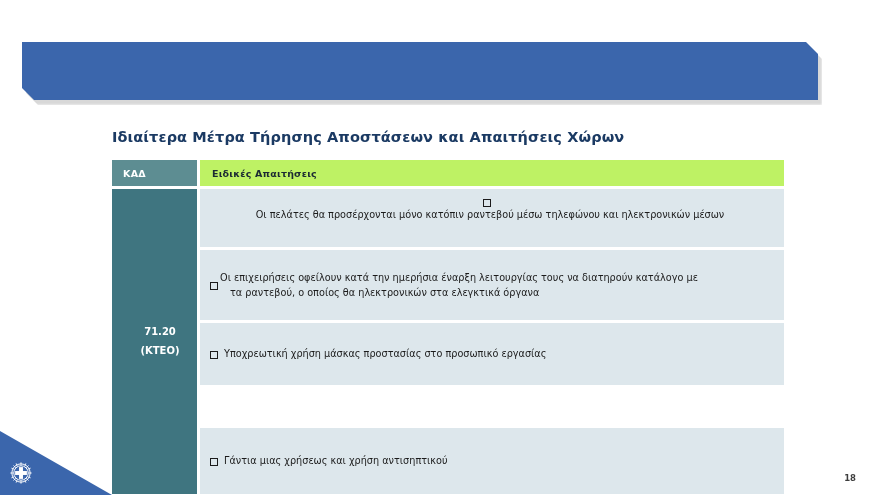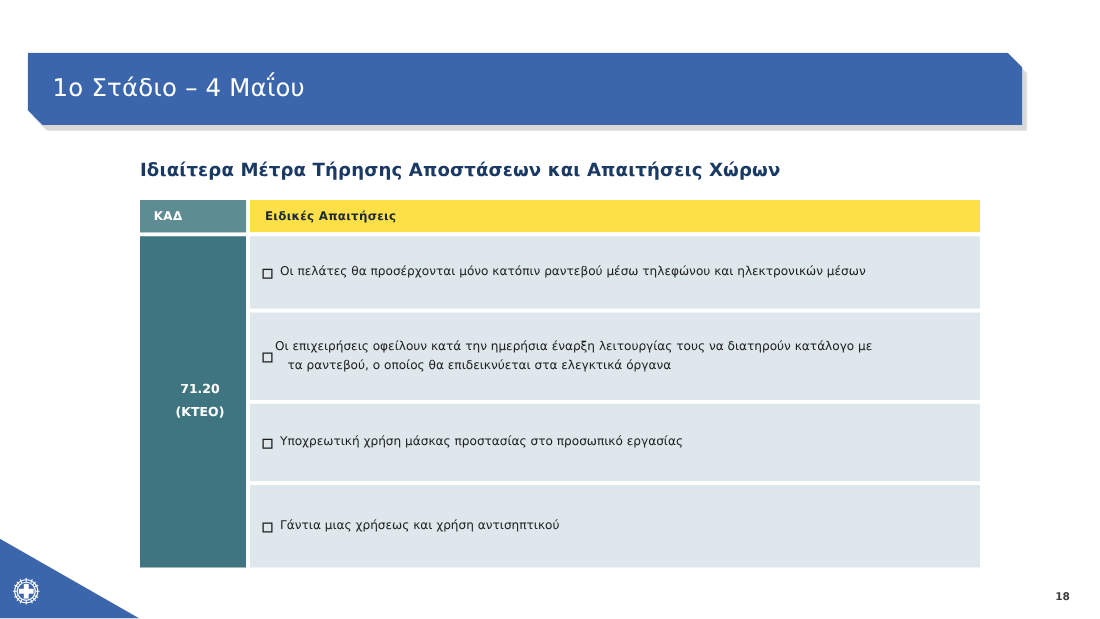--- a/index.html
+++ b/index.html
@@ -103,21 +103,21 @@
     background: #5d8d92;
     color: #ffffff;
     font-size: 9.5px;
     font-weight: bold;
     height: 16px;
     padding: 0 0 0 11px !important;
     vertical-align: middle !important;
     letter-spacing: 0.3px;
   }
   .hdr-req {
-    background: #fde047;
+    background: #bef264;
     color: #1c2b33;
     font-size: 9.5px;
     font-weight: bold;
     height: 26px;
     padding: 0 0 0 12px !important;
     vertical-align: middle !important;
     border-left: 3px solid #ffffff;
     letter-spacing: 0.2px;
   }
 
@@ -146,24 +146,24 @@
     font-size: 9.7px;
     line-height: 1.55;
     padding: 8px 14px 8px 10px;
     position: relative;
     display: flex;
     align-items: flex-start;
   }
   .req-row + .req-row {
     border-top: 3px solid #ffffff;
   }
-  .req-row.h1 { min-height: 42px; align-items: center; }
+  .req-row.h1 { min-height: 42px; align-items: center; flex-direction: column; }
   .req-row.h2 { min-height: 54px; align-items: center; }
   .req-row.h3 { min-height: 46px; align-items: center; }
-  .req-row.h4 { min-height: 50px; align-items: center; }
+  .req-row.h4 { min-height: 50px; align-items: center; margin-top: 40px; }
 
   .bullet-box {
     flex: 0 0 auto;
     width: 8px;
     height: 8px;
     border: 1.4px solid #1b1b1b;
     margin-right: 6px;
     margin-top: 2px;
     box-sizing: border-box;
     background: transparent;
@@ -202,21 +202,20 @@
   }
 </style>
 </head>
 <body>
 
 <div class="slide">
 
   <div class="title-banner-wrap">
     <div class="title-banner-shadow"></div>
     <div class="title-banner"></div>
-    <div class="title-text">1ο Στάδιο – 4 Μαΐου</div>
   </div>
 
   <div class="section-heading">Ιδιαίτερα Μέτρα Τήρησης Αποστάσεων και Απαιτήσεις Χώρων</div>
 
   <div class="table-wrap">
     <table class="tbl">
       <colgroup>
         <col class="col-kad">
         <col class="col-req">
       </colgroup>
@@ -236,21 +235,21 @@
               <span class="bullet-box"></span>
               <span class="req-text">
                 <span>Οι πελάτες θα προσέρχονται μόνο κατόπιν ραντεβού μέσω τηλεφώνου και ηλεκτρονικών μέσων</span>
               </span>
             </div>
 
             <div class="req-row h2">
               <span class="bullet-box tight"></span>
               <span class="req-text">
                 <span>Οι επιχειρήσεις οφείλουν κατά την ημερήσια έναρξη λειτουργίας τους να διατηρούν κατάλογο με</span>
-                <span class="ln2">τα ραντεβού, ο οποίος θα επιδεικνύεται στα ελεγκτικά όργανα</span>
+                <span class="ln2">τα ραντεβού, ο οποίος θα ηλεκτρονικών στα ελεγκτικά όργανα</span>
               </span>
             </div>
 
             <div class="req-row h3">
               <span class="bullet-box"></span>
               <span class="req-text">
                 <span>Υποχρεωτική  χρήση μάσκας προστασίας στο προσωπικό εργασίας</span>
               </span>
             </div>
 

